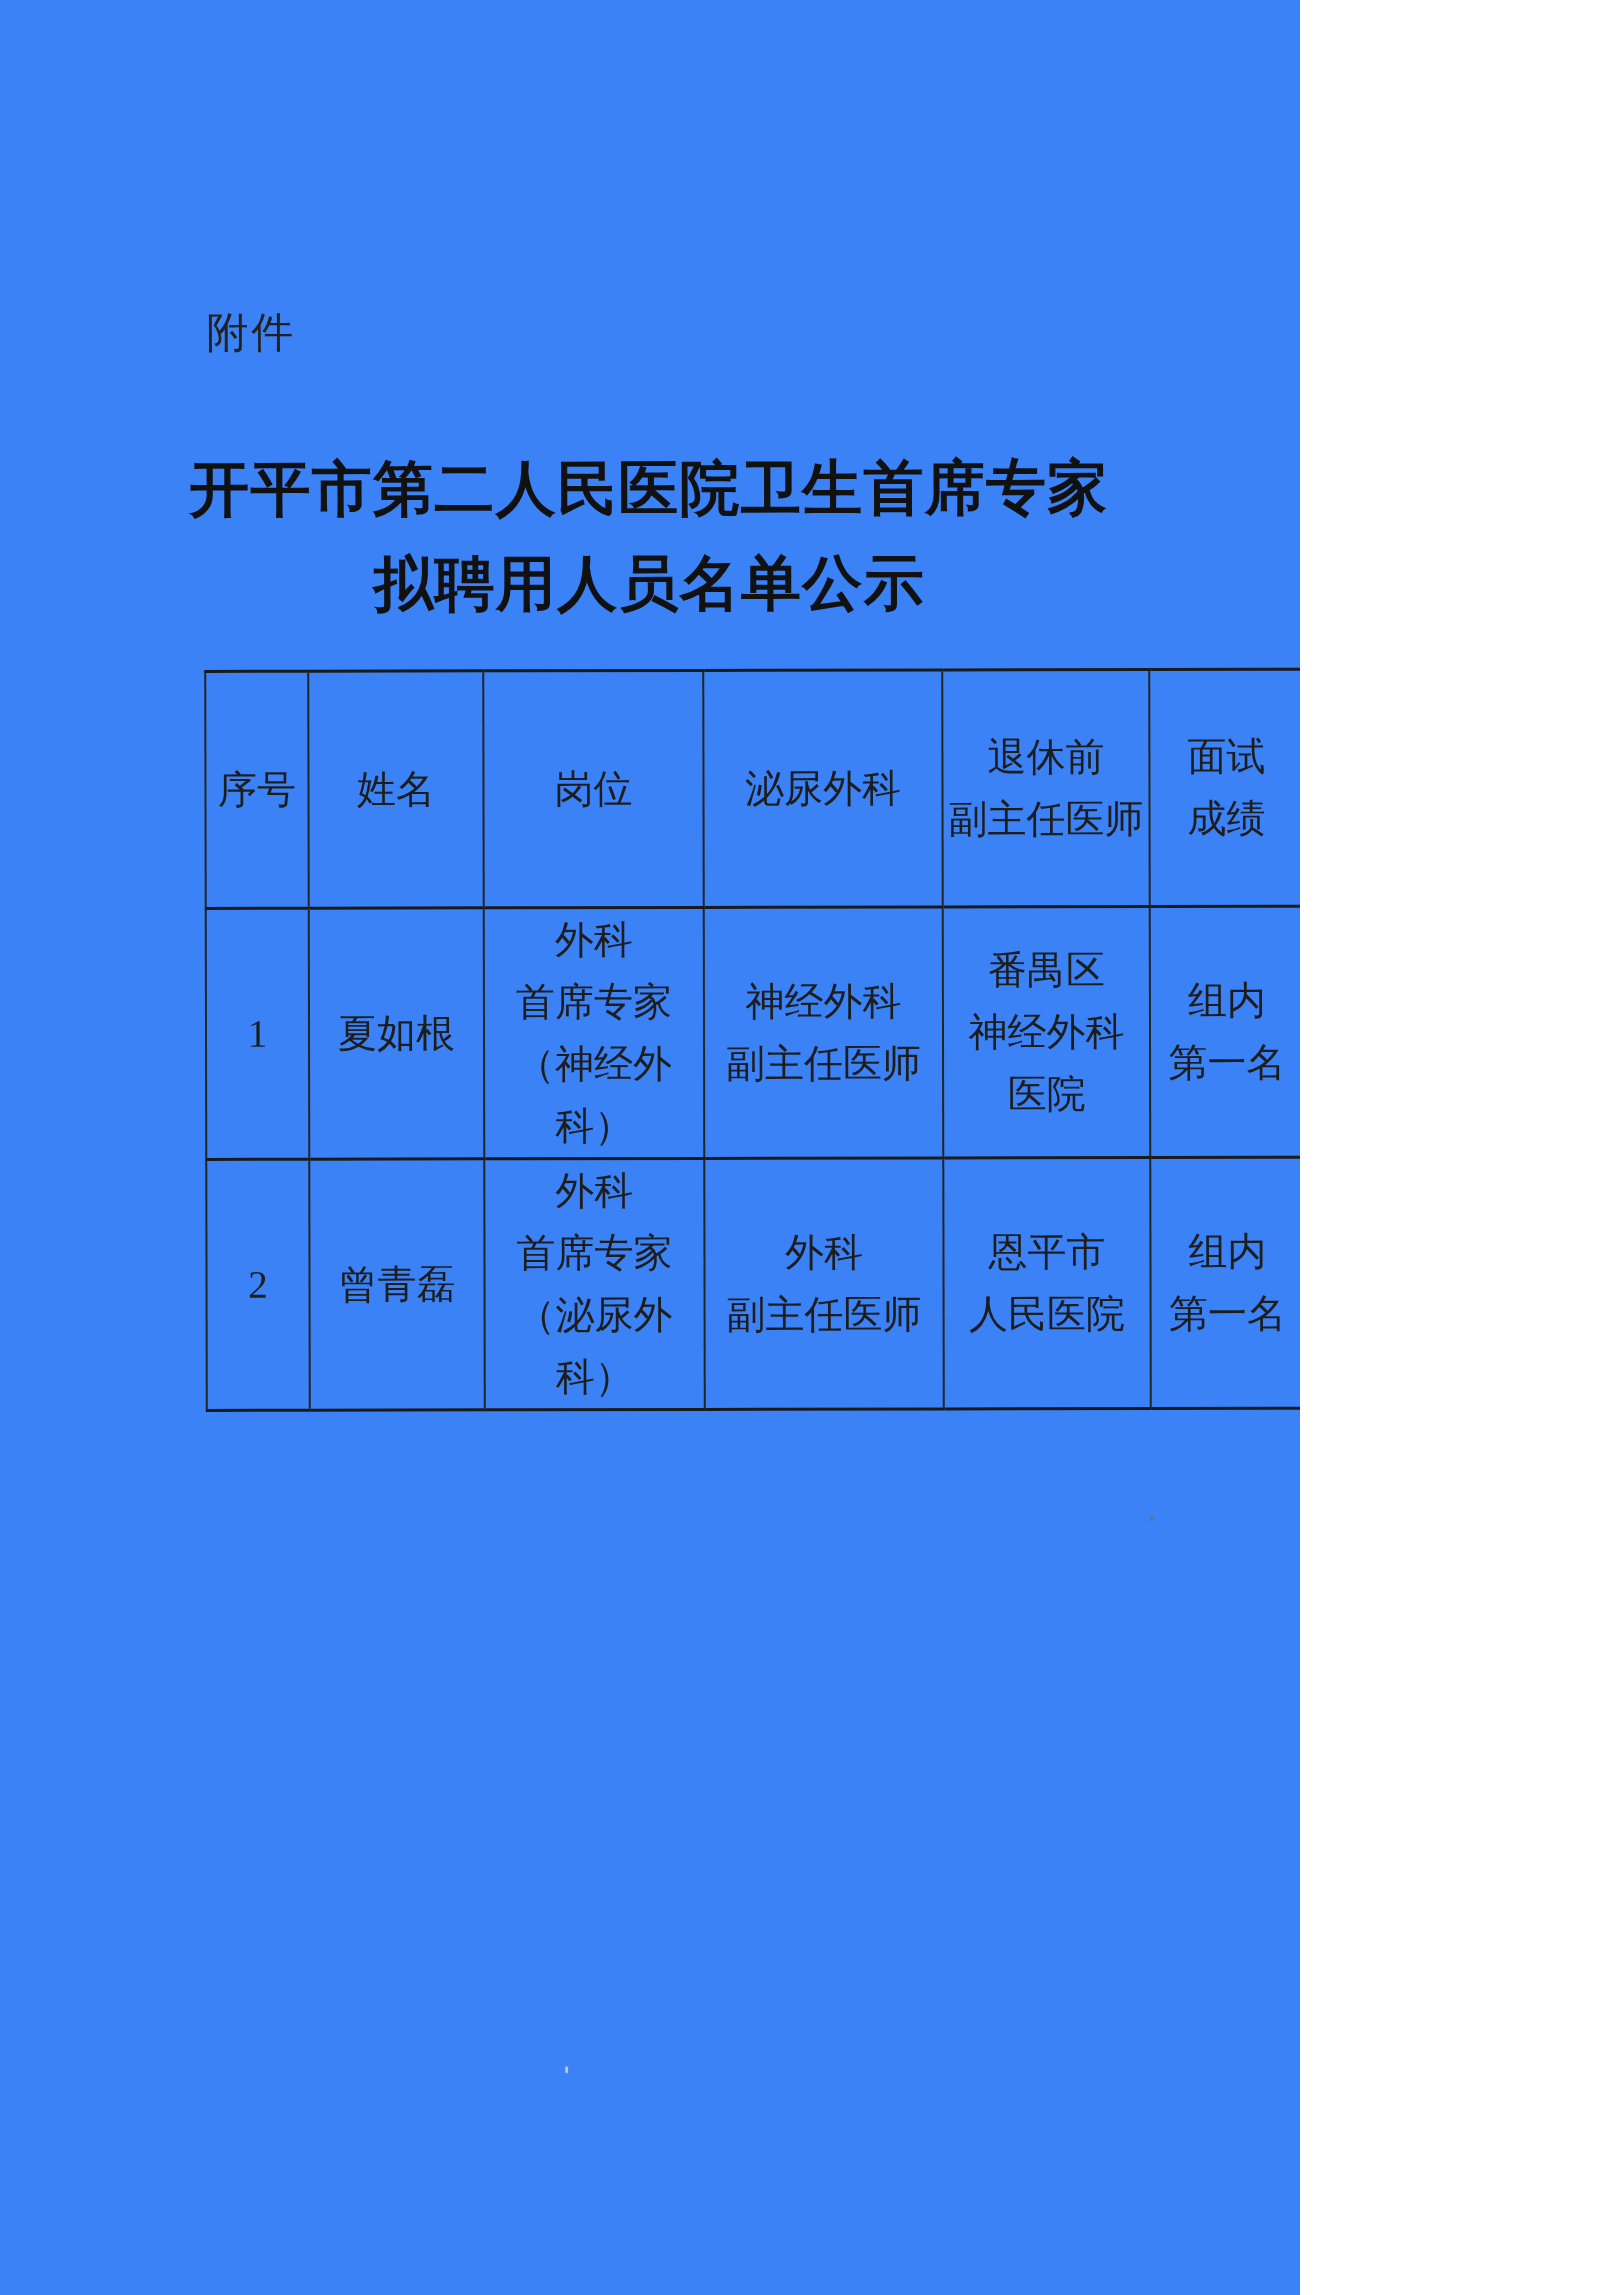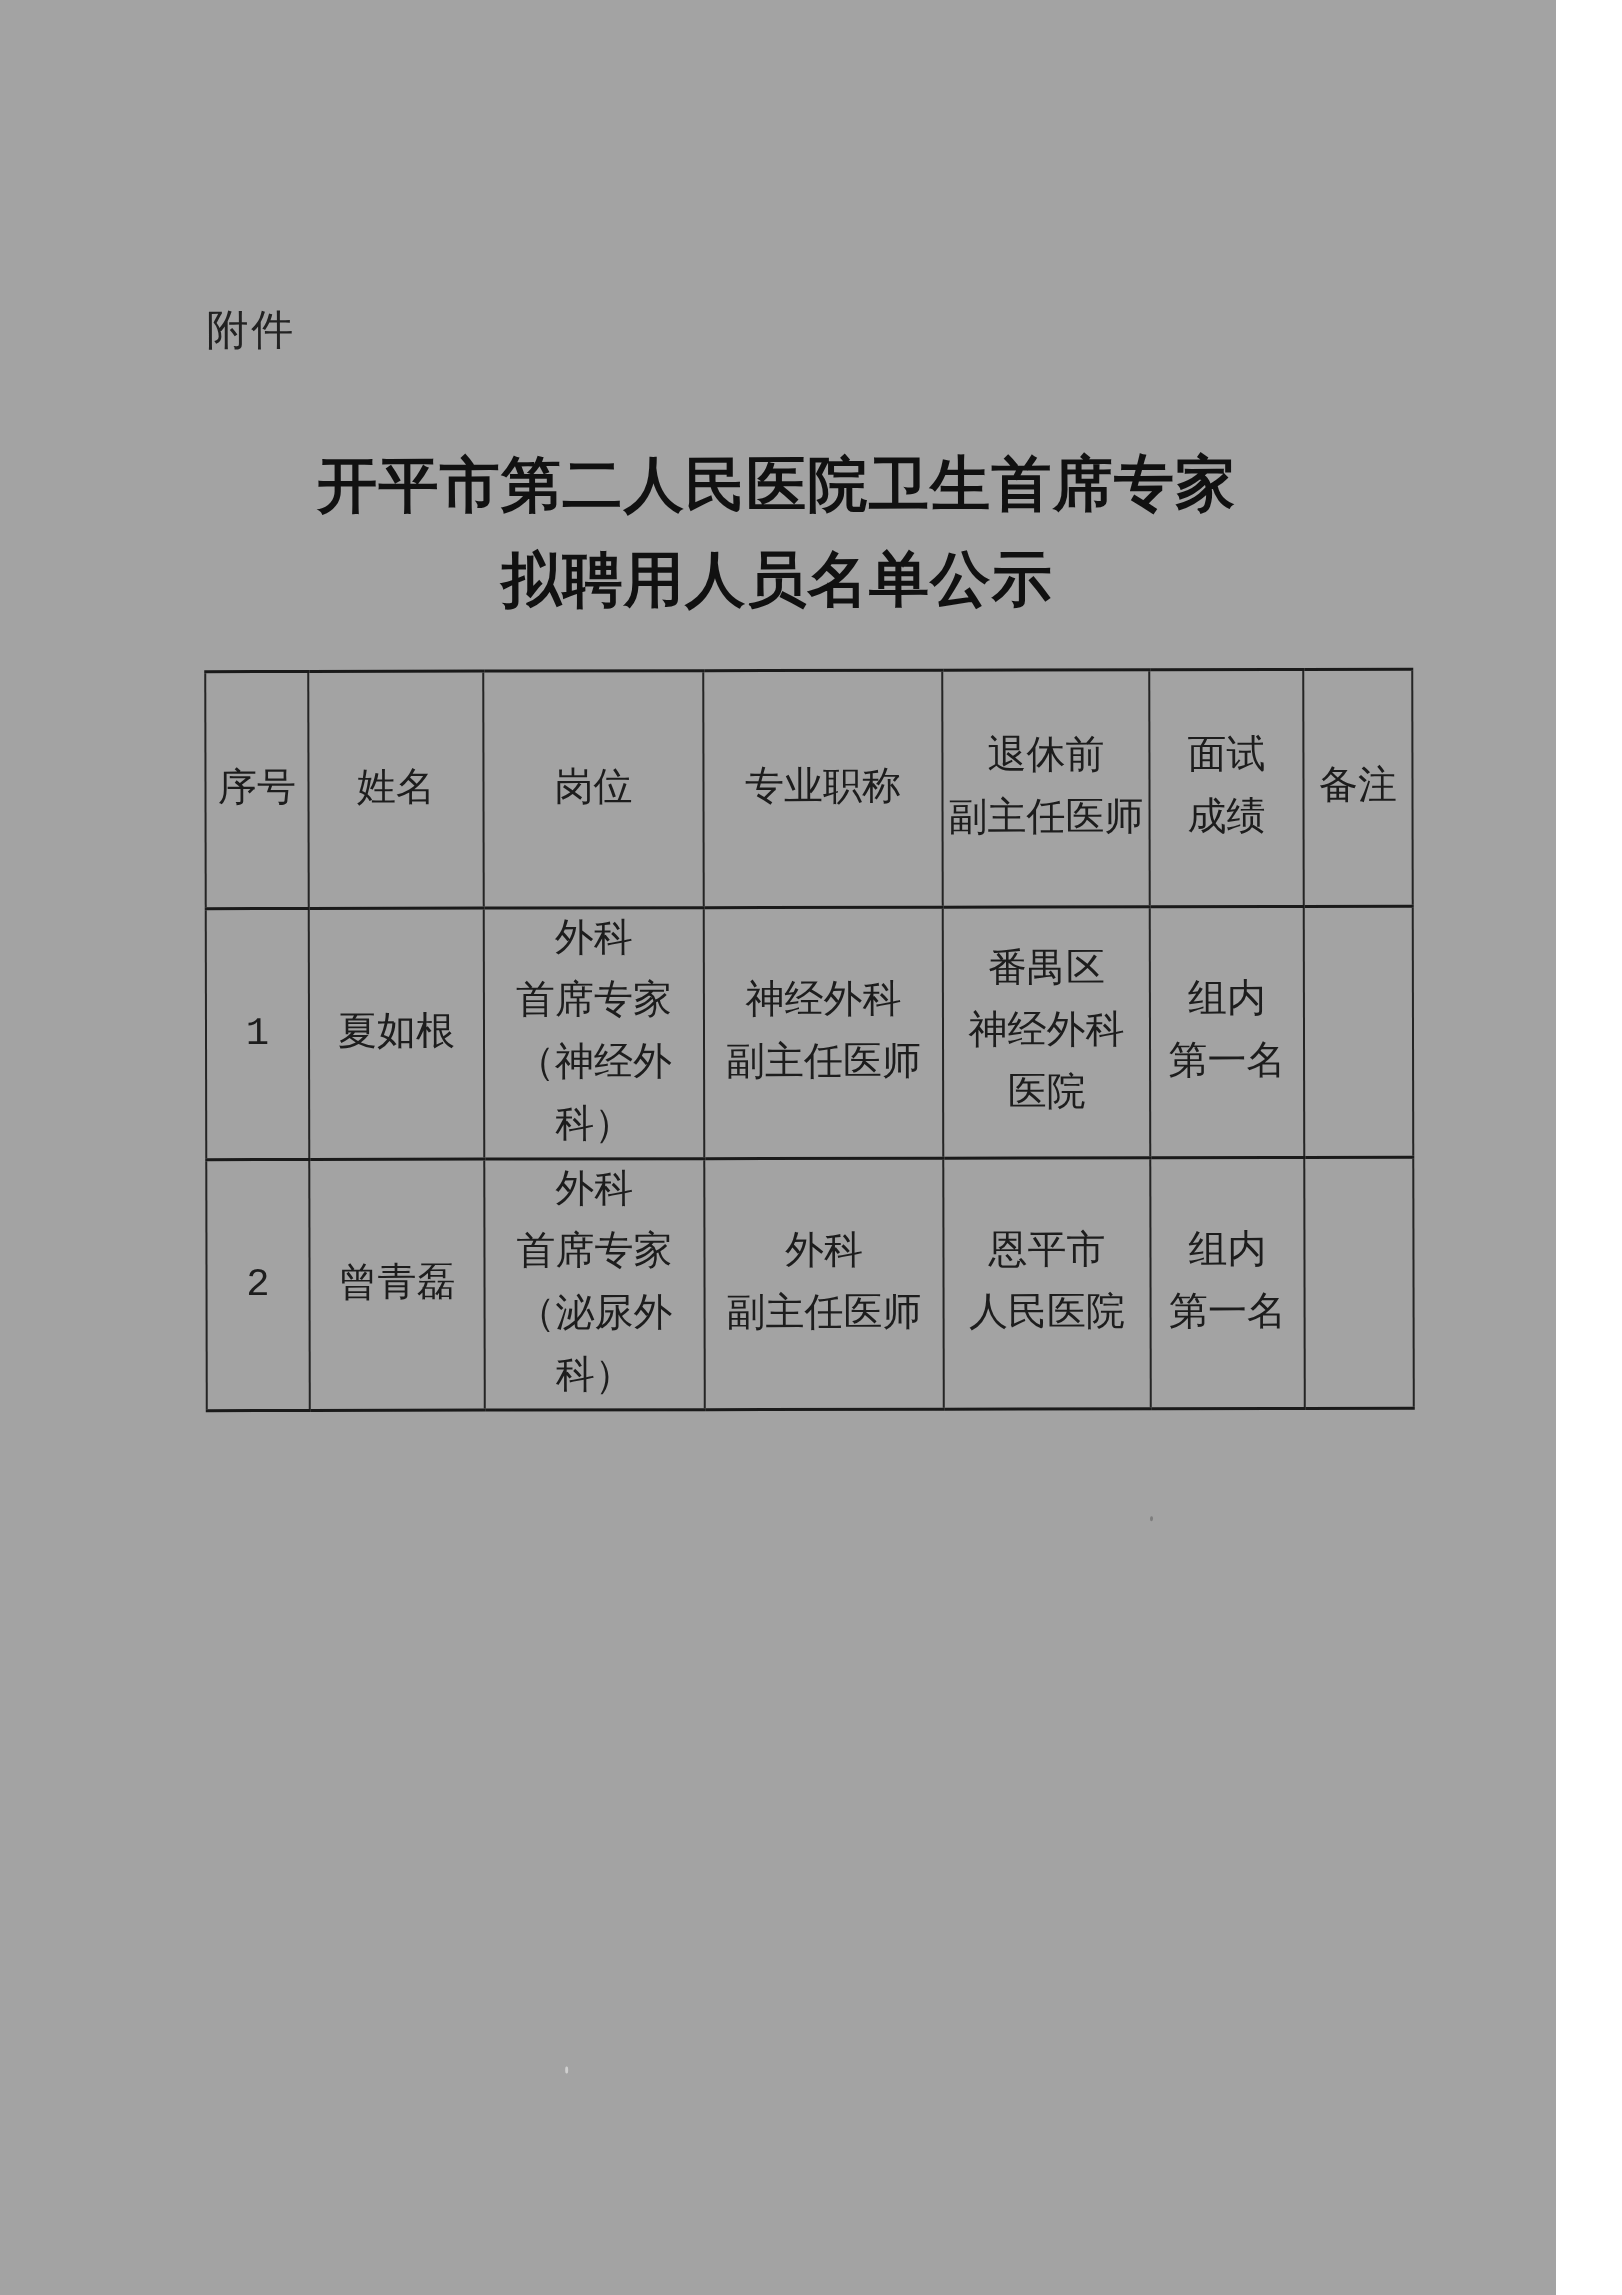--- a/index.html
+++ b/index.html
@@ -2,25 +2,25 @@
 <html style="font-size:10.5px"><head>
 <meta charset="utf-8">
 <style>
   html, body {
     margin: 0;
     padding: 0;
     background: #ffffff;
   }
   .page {
     position: relative;
-    width: 1556px;
+    width: 1300px;
     height: 2295px;
-    background: #a3a3a3;
+    background: #3b82f6;
     overflow: hidden;
-    font-family: Liberation Mono, monospace;
+    font-family: Liberation Serif, serif;
     color: #1d1d1d;
   }
   
   .content {
     position: absolute;
     top: 0; left: 0; right: 0; bottom: 0;
     transform: rotate(-0.12deg);
     transform-origin: 50% 45%;
   }
   .attachment-label {
@@ -112,21 +112,21 @@
         <col style="width:239px">
         <col style="width:207px">
         <col style="width:154px">
         <col style="width:109px">
       </colgroup>
       <thead>
         <tr>
           <th>序号</th>
           <th>姓名</th>
           <th>岗位</th>
-          <th>专业职称</th>
+          <th>泌尿外科</th>
           <th>退休前
 副主任医师</th>
           <th>面试
 成绩</th>
           <th>备注</th>
         </tr>
       </thead>
       <tbody>
         <tr class="row-1">
           <td>1</td>

